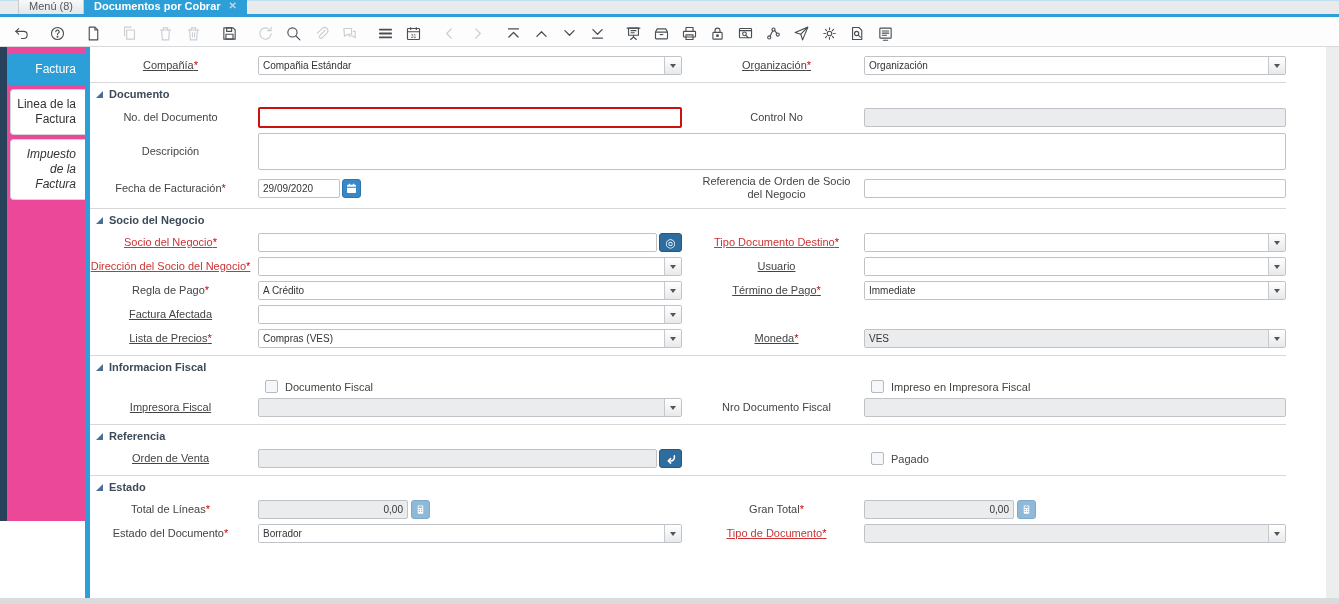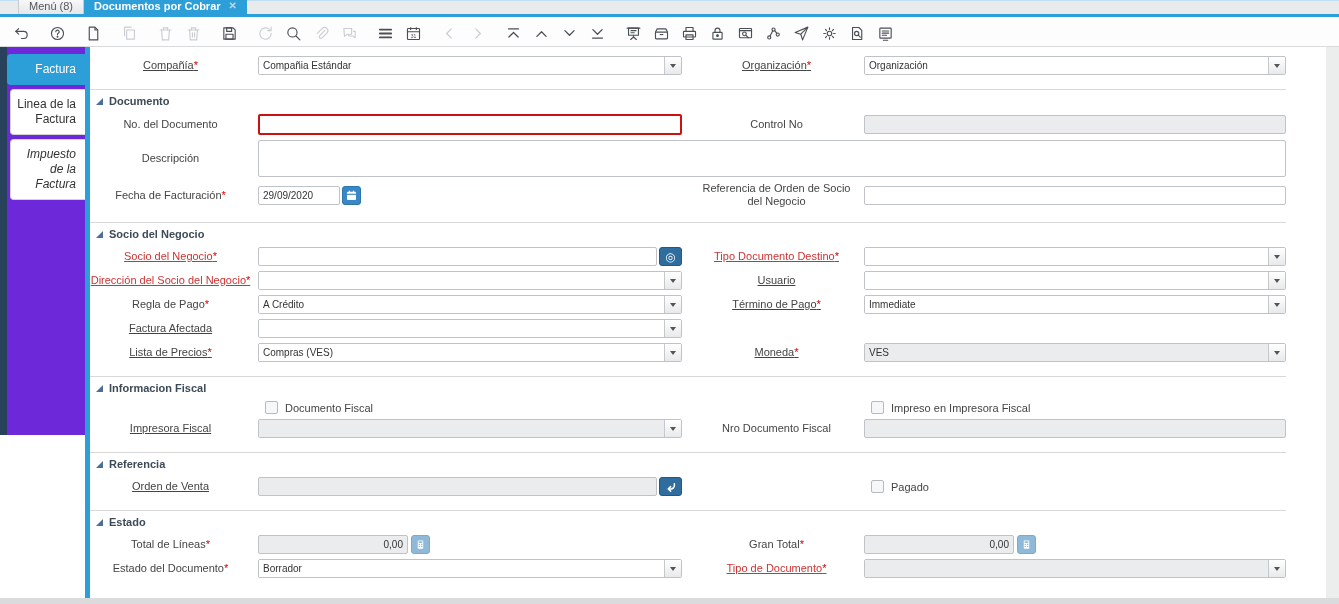--- a/index.html
+++ b/index.html
@@ -18,21 +18,21 @@
 
   
   .toolbar { position:absolute; left:0; top:20px; width:1339px; height:27px; background:#fdfdfd;
              border-bottom:1px solid #d8dadc; display:flex; align-items:center; gap:9px; padding-left:12px; }
   .tbtn { width:19px; height:19px; display:flex; align-items:center; justify-content:center; color:#4a4f54; }
   .tbtn svg { width:17px; height:17px; }
   .tbtn.off { color:#c9ced3; }
   .tbtn.sp { margin-left:8px; }
 
   
-  .sidebar { position:absolute; left:0; top:47px; width:85px; height:388px; background:#6d28d9; }
+  .sidebar { position:absolute; left:0; top:47px; width:85px; height:474px; background:#ec4899; }
   .navstrip { position:absolute; left:0; top:0; width:7px; height:100%; background:#28425c; }
   .vtabs { position:absolute; left:7px; top:3px; right:0; }
   .vtab { text-align:right; font-size:12px; color:#333; padding:7px 9px 7px 6px; margin:4px 0 4px 3px;
           background:#fff; border:1px solid #d2d4d6; border-right:none; border-radius:4px 0 0 4px;
           line-height:15px; cursor:default; }
   .vtab.active { background:#2d9fd8; color:#fff; border-color:#2d9fd8; margin-left:0; }
   .vtab.italic { font-style:italic; }
 
   .accent { position:absolute; left:85px; top:47px; width:5px; height:551px; background:#2d9fd8; }
   .scrolltrack { position:absolute; right:0; top:47px; width:13px; height:557px; background:#eceded; }
@@ -68,21 +68,21 @@
   .combo.dis input { background:#ebecee; }
 
   .sqbtn { width:23px; height:19px; margin-left:2px; border-radius:3px; border:1px solid #25587e;
            background:#2e6d9e; color:#fff; display:flex; align-items:center; justify-content:center;
            font-size:12px; line-height:12px; }
   .calbtn { width:19px; height:19px; margin-left:2px; border-radius:3px; border:1px solid #2b76ad;
             background:#3a87c8; display:flex; align-items:center; justify-content:center; }
   .calcbtn { width:19px; height:19px; margin-left:3px; border-radius:3px; border:1px solid #7fa9c9;
              background:#8fb9d9; display:flex; align-items:center; justify-content:center; }
 
-  .section { border-top:1px solid #d8d8d8; margin-top:14px; padding-top:1px; }
+  .section { border-top:1px solid #d8d8d8; margin-top:7px; padding-top:1px; }
   .sec-h { display:flex; align-items:center; gap:6px; padding:4px 0 2px 6px; }
   .sec-h .tri { width:0; height:0; border-left:7px solid transparent; border-bottom:7px solid #4a6f96; }
   .sec-h .t { font-weight:bold; color:#3d4a57; font-size:11px; }
 
   .cb { width:13px; height:13px; border:1px solid #b5bac0; border-radius:2px; background:#f6f7f8;
         display:inline-block; flex-shrink:0; }
   .cb-lbl { margin-left:7px; color:#444; }
   .cb-off { width:175px; flex-shrink:0; }
 </style>
 </head>

